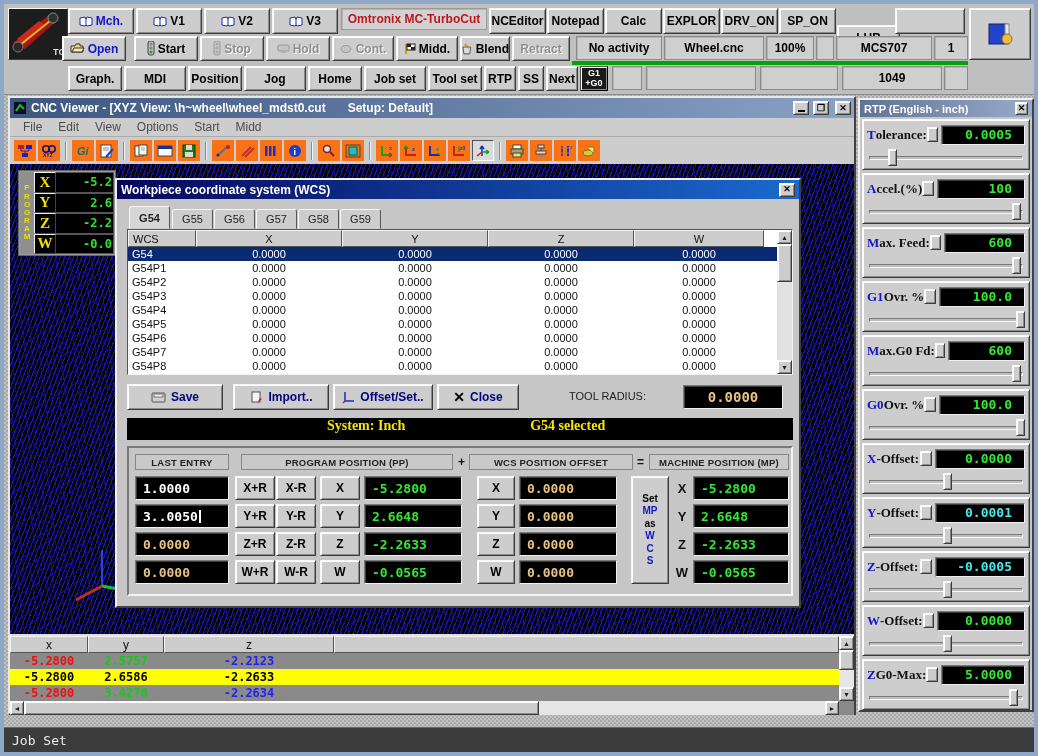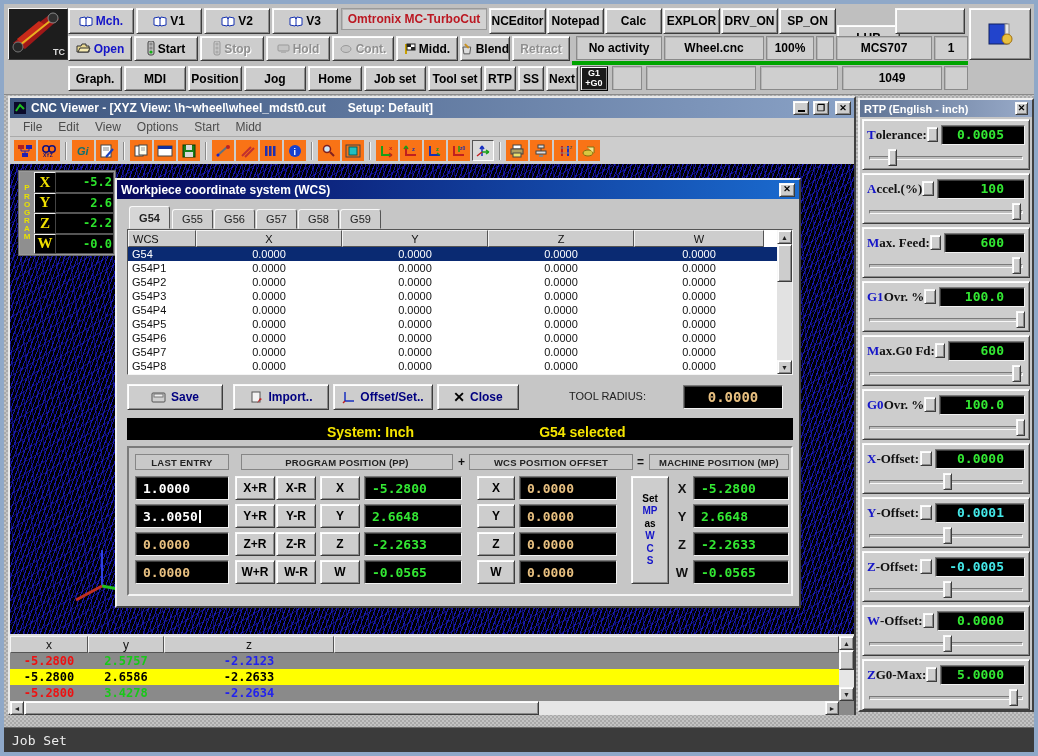--- a/index.html
+++ b/index.html
@@ -61,42 +61,42 @@
 .wtable{position:absolute;left:10px;top:49px;width:666px;height:146px;background:#fff;border:1px solid;border-color:#555 #f4f4f4 #f4f4f4 #555}
 .whead{display:flex;height:17px}
 .whcell{border:1px solid;border-color:#f4f4f4 #555 #555 #f4f4f4;background:#cdcdcd;font-size:11px;color:#111;display:flex;align-items:center}
 .wrow{display:flex;height:14px;font-size:11px;color:#111;align-items:center}
 .wrow.sel{background:#0a2a72;color:#fff}
 .wc0{width:68px;padding-left:4px}
 .wcn{width:146px;justify-content:center;display:flex}
 .wcl{width:130px;justify-content:center;display:flex}
 .dlgbtn{position:absolute;height:26px;display:flex;align-items:center;justify-content:center;gap:5px;font-weight:bold;font-size:12px;color:#000080;cursor:pointer;
  border:1px solid;border-color:#f8f8f8 #3c3c3c #3c3c3c #f8f8f8;box-shadow:inset 1px 1px 0 #fff,inset -1px -1px 0 #8a8a8a;background:#cdcdcd}
-.sysbar{position:absolute;left:10px;top:238px;width:666px;height:22px;background:#000;display:flex;align-items:flex-end;font-family:Liberation Sans, sans-serif}
+.sysbar{position:absolute;left:10px;top:238px;width:666px;height:22px;background:#000;display:flex;align-items:flex-start;font-family:Liberation Serif, serif}
 .sysbar span{color:#f5e500;font-weight:bold;font-size:14px}
 .entry{position:absolute;left:10px;top:266px;width:666px;height:150px;border:2px solid;border-color:#7a7a7a #f4f4f4 #f4f4f4 #7a7a7a;background:#c6c6c6}
 .ehead{position:absolute;height:16px;background:#c9c9c9;border:1px solid #868686;display:flex;align-items:center;justify-content:center;font-size:9.5px;font-weight:bold;color:#222;letter-spacing:.2px}
 .eop{position:absolute;font-weight:bold;font-size:12px;color:#111;top:7px}
 .erow{position:absolute;left:0;height:24px;width:100%}
 .ebtn{position:absolute;top:0;height:24px;display:flex;align-items:center;justify-content:center;font-weight:bold;font-size:12px;color:#000;cursor:pointer;
  border:1px solid;border-color:#f8f8f8 #3c3c3c #3c3c3c #f8f8f8;box-shadow:inset 1px 1px 0 #fff,inset -1px -1px 0 #8a8a8a;background:#cdcdcd}
 .ebox{position:absolute;top:0;height:24px;padding-left:7px;font-size:13px}
 .caret{display:inline-block;width:2px;height:13px;background:#fff;margin-left:1px}
 .setmp{position:absolute;left:502px;top:0;width:38px;height:108px;display:flex;flex-direction:column;align-items:center;justify-content:center;font-size:10px;font-weight:bold;line-height:1.25;cursor:pointer;
  border:1px solid;border-color:#f8f8f8 #3c3c3c #3c3c3c #f8f8f8;box-shadow:inset 1px 1px 0 #fff,inset -1px -1px 0 #8a8a8a;background:#cdcdcd}
 .mpax{position:absolute;left:544px;top:0;width:18px;height:24px;display:flex;align-items:center;justify-content:center;font-weight:bold;font-size:13px;color:#111}
 
 .rtp{left:858px;top:98px;width:176px;height:614px;background:#c6c6c6;border:2px solid;border-color:#f0f0f0 #404040 #404040 #f0f0f0}
 .rtitle{height:17px;background:linear-gradient(90deg,#5f7394,#99abc9);display:flex;align-items:center;color:#fff;font-weight:bold;font-size:11px;padding:0 4px}
 .rtp-group{position:relative;margin:2px 2px 3px 2px;height:51px;border:1px solid;border-color:#f8f8f8 #3c3c3c #3c3c3c #f8f8f8;box-shadow:inset 1px 1px 0 #fff,inset -1px -1px 0 #8a8a8a;background:#cdcdcd;padding:3px 4px}
 .rtp-top{display:flex;align-items:center;height:23px}
 .rtp-label{font-family:"Liberation Serif",serif;font-weight:bold;font-size:13px;color:#111;flex:1;white-space:nowrap}
 .rtp-label .acc{color:#1515c8}
 .rtp-mini{width:12px;height:15px;margin-right:3px;cursor:pointer}
-.rtp-value{width:90px;height:20px;justify-content:flex-end;padding-right:20px;font-size:13px}
+.rtp-value{width:90px;height:20px;justify-content:flex-end;padding-right:12px;font-size:13px}
 .rtp-slider{position:relative;height:19px;margin-top:2px}
 .rtp-track{position:absolute;left:2px;right:2px;top:8px;height:4px;border:1px solid;border-color:#7a7a7a #f8f8f8 #f8f8f8 #7a7a7a;background:#bdbdbd}
 .rtp-thumb{position:absolute;top:1px;width:9px;height:17px;cursor:pointer}
 
 .taskbar{left:4px;top:727px;width:1030px;height:25px;background:#3b3b3b;border-top:1px solid #6a6a6a;display:flex;align-items:center;color:#ececec;font-family:"DejaVu Sans Mono",monospace;font-size:13px;padding-left:8px}
 svg{display:block}
 </style>
 </head>
 <body>
 
@@ -170,21 +170,21 @@
       </div>
     <div class="btn" style="left:891px;top:4px;width:70px;height:26px"></div>
     <div class="btn" style="left:965px;top:4px;width:62px;height:52px">
       <svg width="30" height="26" viewBox="0 0 30 26">
         <rect x="4" y="3" width="18" height="20" fill="#2244cc" stroke="#102060"></rect>
         <rect x="20" y="3" width="4" height="20" fill="#e8e8e8" stroke="#888"></rect>
         <circle cx="22" cy="18" r="5" fill="#e8c040" stroke="#a07010"></circle>
       </svg>
     </div>
 
-    <div class="btn" style="left:64px;top:32px;width:64px;height:25px">
+    <div class="btn" style="left:58px;top:32px;width:64px;height:25px">
       <svg width="15" height="11" viewBox="0 0 15 11">
           <path d="M1,3 L5,3 L6,1 L10,1 L10,3 L13,3 L13,9 L1,9 Z" fill="#e8d890" stroke="#333"></path>
           <path d="M2,9 L4,5 L14,5 L12,9 Z" fill="#f5eab0" stroke="#333"></path>
         </svg>
       <span class="blue">Open</span>
     </div>
     <div class="btn" style="left:130px;top:32px;width:64px;height:25px">
       <svg width="8" height="15" viewBox="0 0 8 15">
           <rect x="1" y="0" width="6" height="14" rx="2" fill="#bdbdbd" stroke="#444"></rect>
           <circle cx="4" cy="3" r="1.6" fill="#888"></circle>

